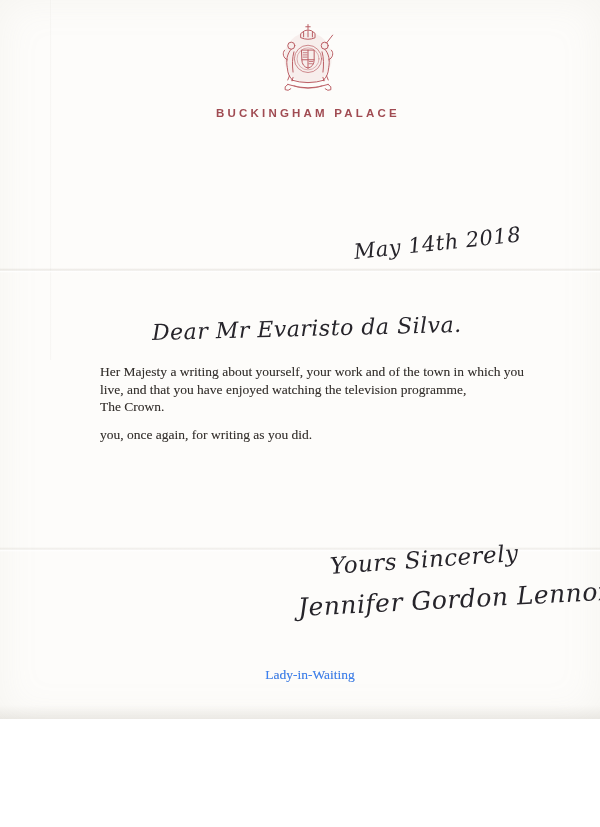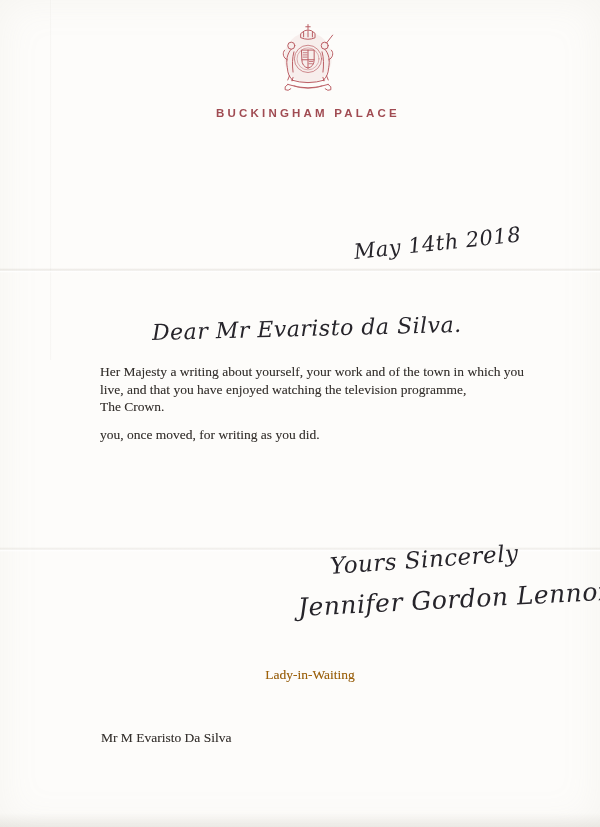--- a/index.html
+++ b/index.html
@@ -1,19 +1,19 @@
 <!DOCTYPE html>
 <html><head>
 <meta charset="utf-8">
 <style>
   html, body { margin: 0; padding: 0; background: #ffffff; }
   .page {
     position: relative;
     width: 600px;
-    height: 827px;
+    height: 719px;
     background: #fdfcfa;
     overflow: hidden;
     font-family: "Liberation Serif", serif;
     box-shadow: inset 0 0 40px rgba(180,172,160,0.10);
   }
   
   .bottom-shade {
     position: absolute; left: 0; right: 0; bottom: 0; height: 14px;
     background: linear-gradient(180deg, rgba(160,152,140,0) 0%, rgba(160,152,140,0.16) 100%);
   }
@@ -66,21 +66,21 @@
     text-shadow: 0 0 0.5px rgba(60,55,50,0.35);
   }
   .para { margin: 0 0 10px 0; }
   .tline { white-space: nowrap; }
   .indent { padding-left: 35px; }
   .italic { }
 
   .sender-title {
     position: absolute; top: 667px; left: 100px; width: 420px;
     text-align: center;
-    font-size: 13.5px; color: #a16207;
+    font-size: 13.5px; color: #3b82f6;
     text-shadow: 0 0 0.5px rgba(60,55,50,0.35);
   }
   .recipient {
     position: absolute; top: 730px; left: 101px;
     font-size: 13.5px; color: #35312e;
     text-shadow: 0 0 0.5px rgba(60,55,50,0.35);
     white-space: nowrap;
   }
 </style>
 </head>
@@ -132,21 +132,21 @@
 
   <div class="hw hw-salutation">Dear Mr Evaristo da Silva.</div>
 
   <main class="body-text">
     <p class="para">
       <span class="tline" style="display:block">Her Majesty a writing about yourself, your work and of the town in which you</span>
       <span class="tline" style="display:block">live, and that you have enjoyed watching the television programme,</span>
       <span class="tline italic" style="display:block">The Crown.</span>
     </p>
     <p class="para">
-      <span class="tline" style="display:block">you, once moved, for writing as you did.</span>
+      <span class="tline" style="display:block">you, once again, for writing as you did.</span>
     </p>
   </main>
 
   <div class="hw hw-valediction">Yours Sincerely</div>
   <div class="hw hw-signature">Jennifer Gordon Lennox</div>
 
   <div class="sender-title">Lady-in-Waiting</div>
 
   <div class="recipient">Mr M Evaristo Da Silva</div>
 

